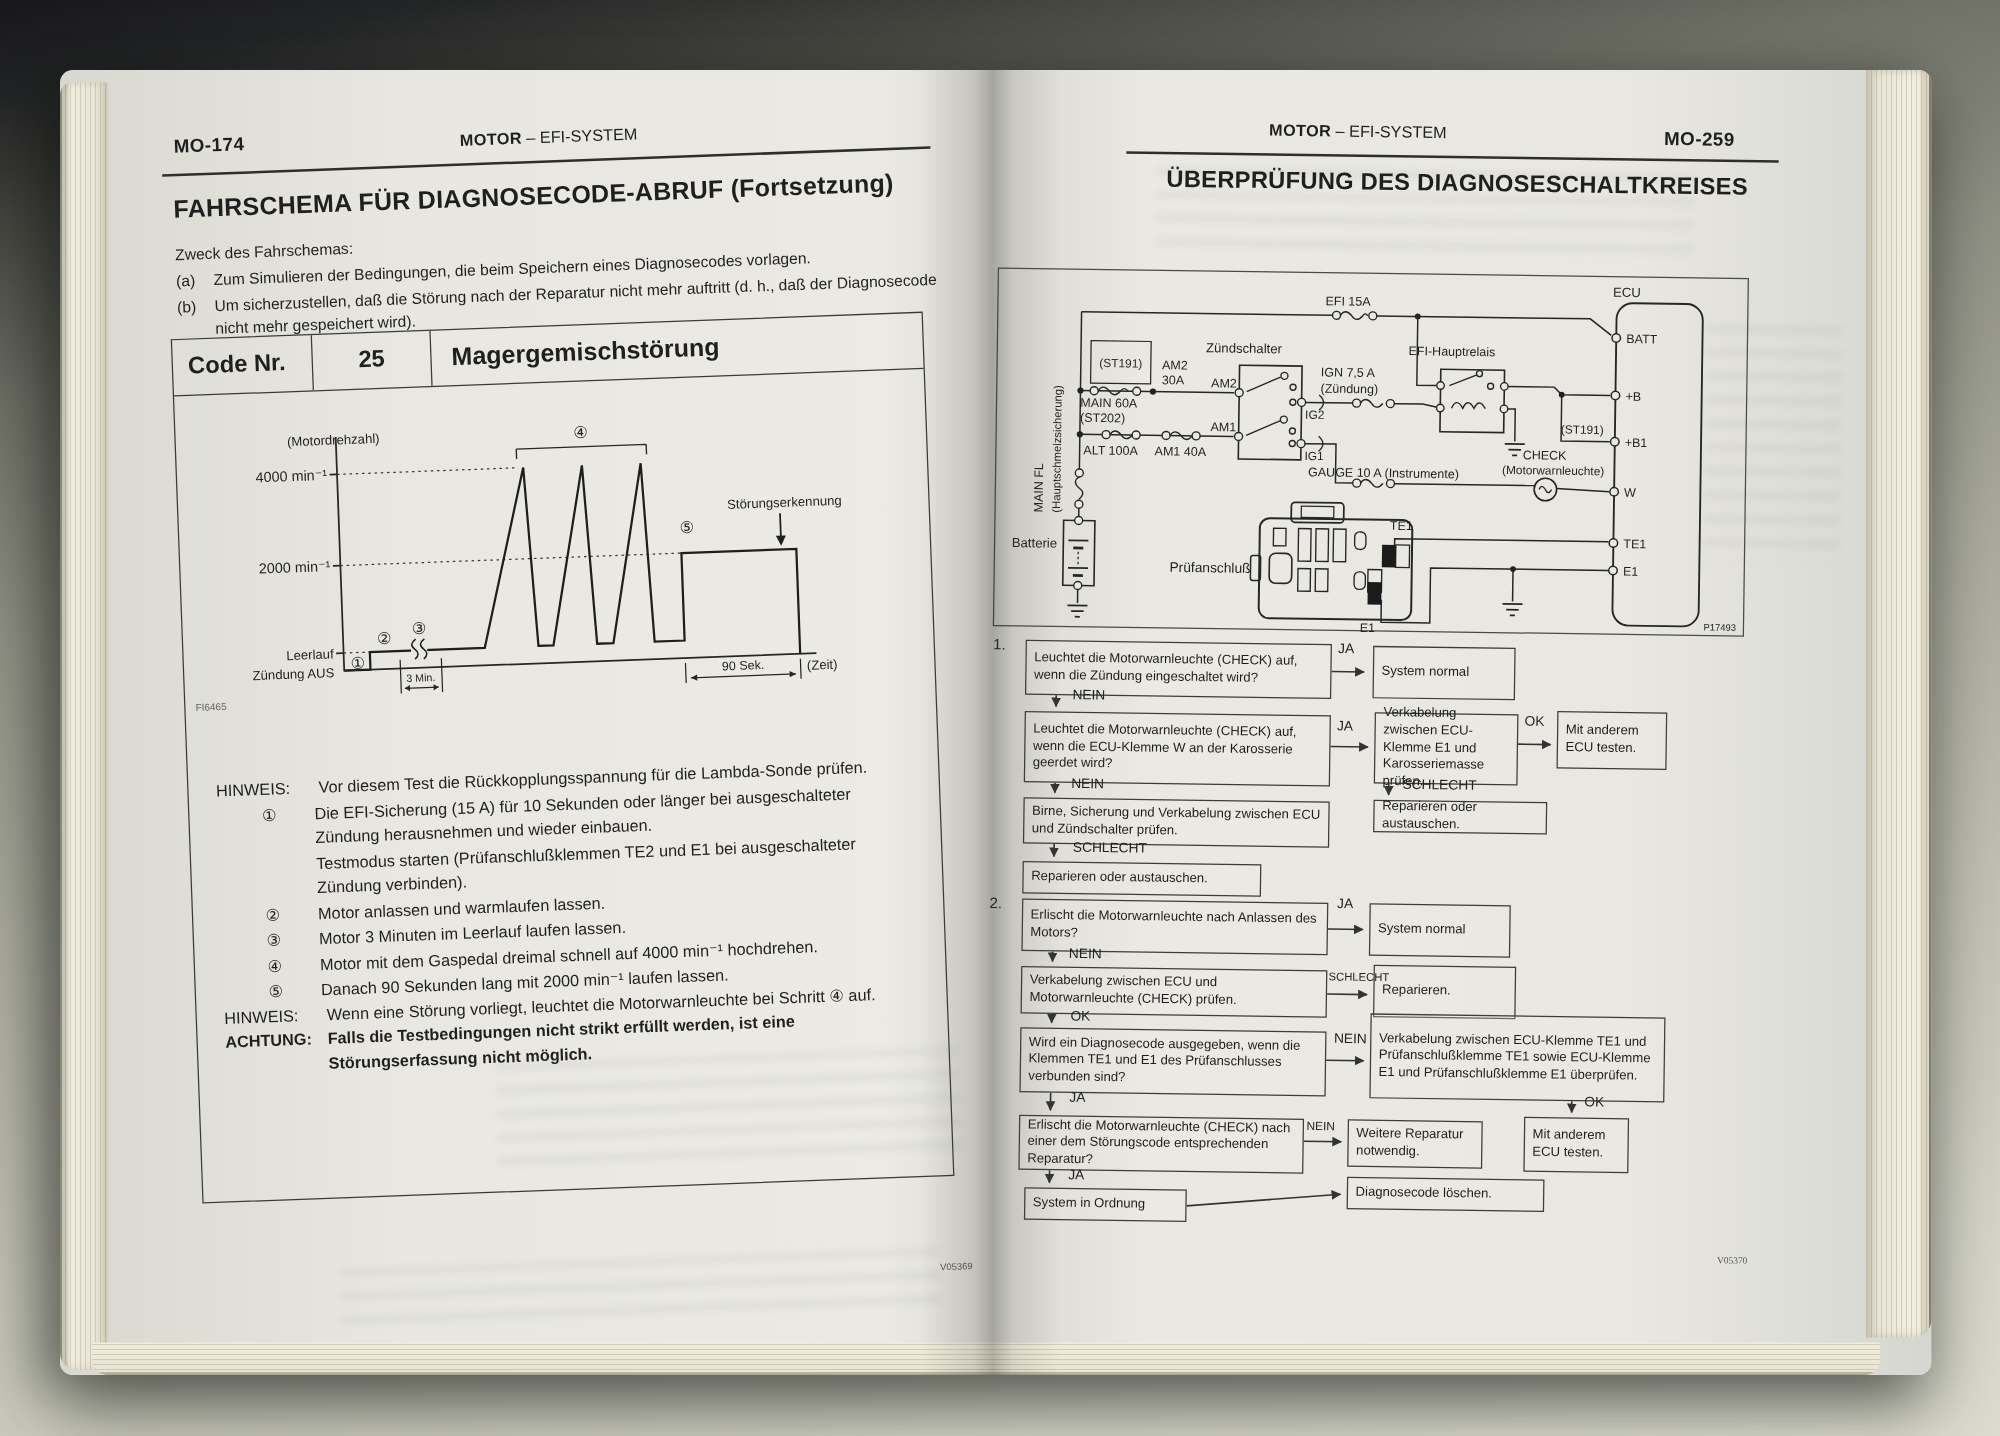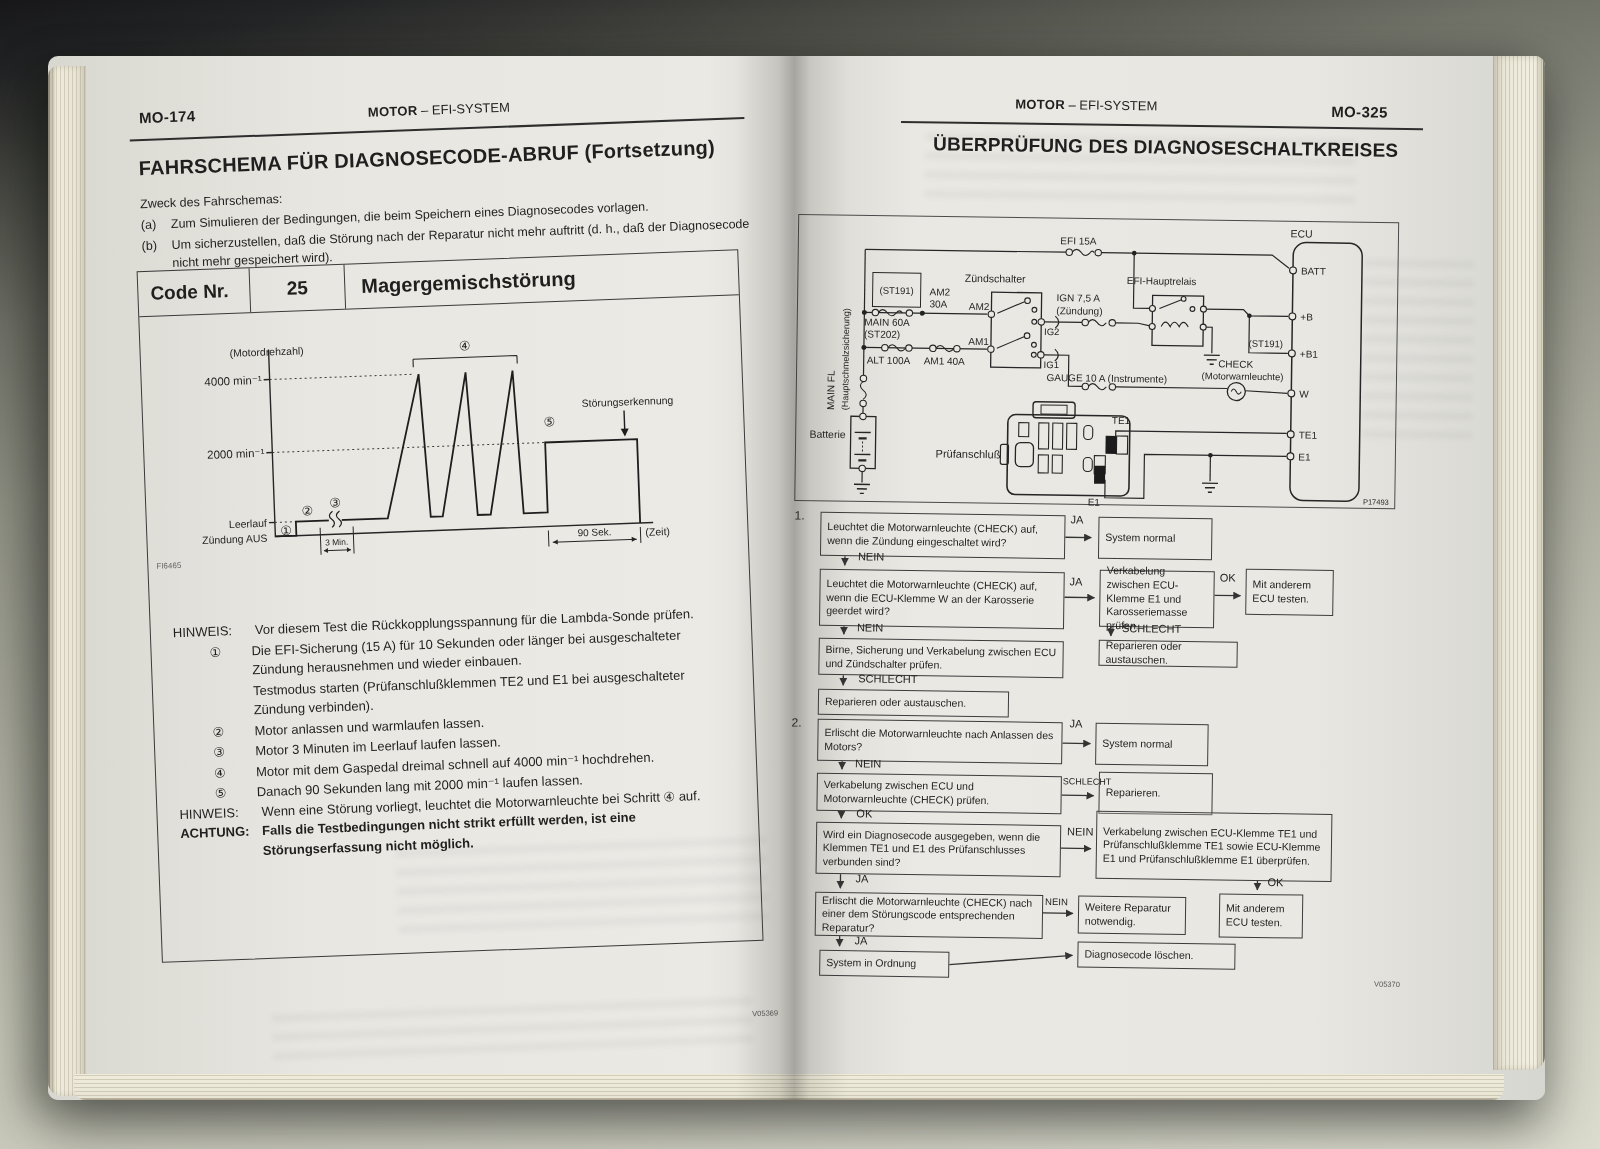--- a/index.html
+++ b/index.html
@@ -199,21 +199,21 @@
       <div class="abs fig-br" style="left:650px;top:962px;">V05369</div>
     </div>
 
     <div class="page page-right">
       <div class="ghost" style="left:140px;top:80px;width:430px;height:70px;"></div>
       <div class="ghost" style="left:580px;top:200px;width:110px;height:190px;"></div>
 
       <div class="abs runhead" style="left:180px;top:42px;width:240px;">
         <b>MOTOR</b><span> – EFI-SYSTEM</span>
       </div>
-      <div class="abs pageno" style="left:545px;top:44px;">MO-325</div>
+      <div class="abs pageno" style="left:545px;top:44px;">MO-259</div>
       <div class="abs rule" style="left:115px;top:68px;width:522px;"></div>
       <div class="abs ptitle2" style="left:120px;top:80px;width:520px;">ÜBERPRÜFUNG DES DIAGNOSESCHALTKREISES</div>
 
       <svg class="abs" style="left:10px;top:158px;" width="606" height="294" viewBox="0 0 606 294">
         <rect x="4" y="5" width="600" height="286" fill="none" stroke="#4a4a4a" stroke-width="1"></rect>
 
         <rect x="499" y="26" width="69" height="258" rx="13" fill="none" stroke="#262626" stroke-width="1.5"></rect>
         <text x="496" y="21" font-size="10.5">ECU</text>
         <g fill="#e9e8e2" stroke="#262626" stroke-width="1.2">
           <circle cx="499" cy="54" r="3.4"></circle>
@@ -446,18 +446,18 @@
       <div class="flab" style="left:292px;top:662px;">JA</div>
       <div class="flab" style="left:78px;top:705px;">NEIN</div>
       <div class="flab" style="left:286px;top:721px;font-size:9px;">SCHLECHT</div>
       <div class="flab" style="left:80px;top:755px;">OK</div>
       <div class="flab" style="left:291px;top:770px;">NEIN</div>
       <div class="flab" style="left:492px;top:818px;">OK</div>
       <div class="flab" style="left:80px;top:820px;">JA</div>
       <div class="flab" style="left:270px;top:841px;font-size:9.5px;">NEIN</div>
       <div class="flab" style="left:80px;top:882px;">JA</div>
 
-      <div class="abs fig-br" style="left:600px;top:920px;">V05370</div>
+      <div class="abs fig-br" style="left:600px;top:944px;font-family:Liberation Serif, serif;">V05370</div>
     </div>
 
     <div class="spine"></div>
   </div>
 </div>
 
 </body></html>

